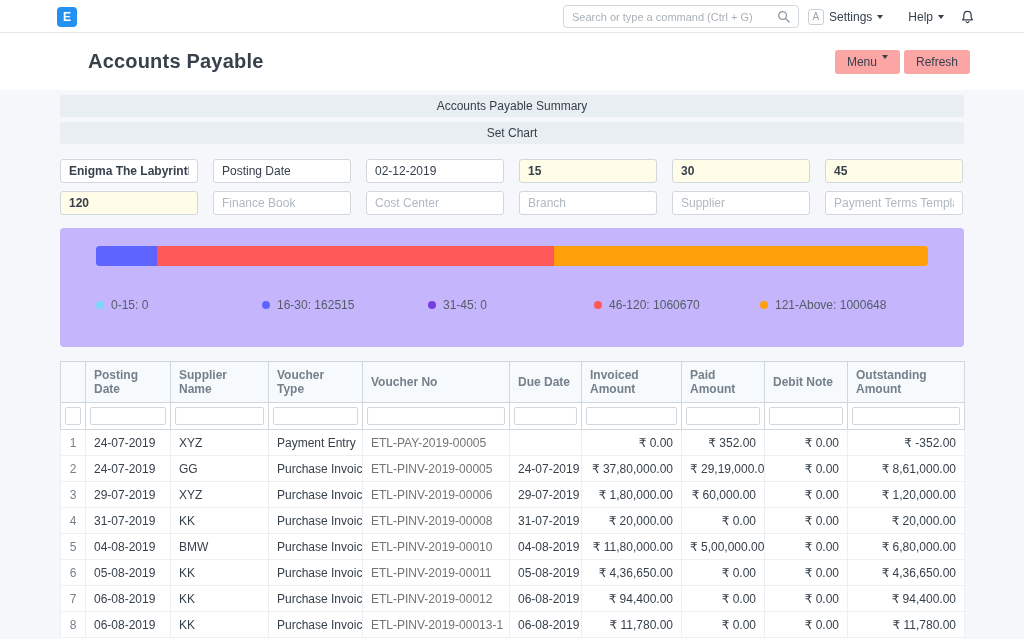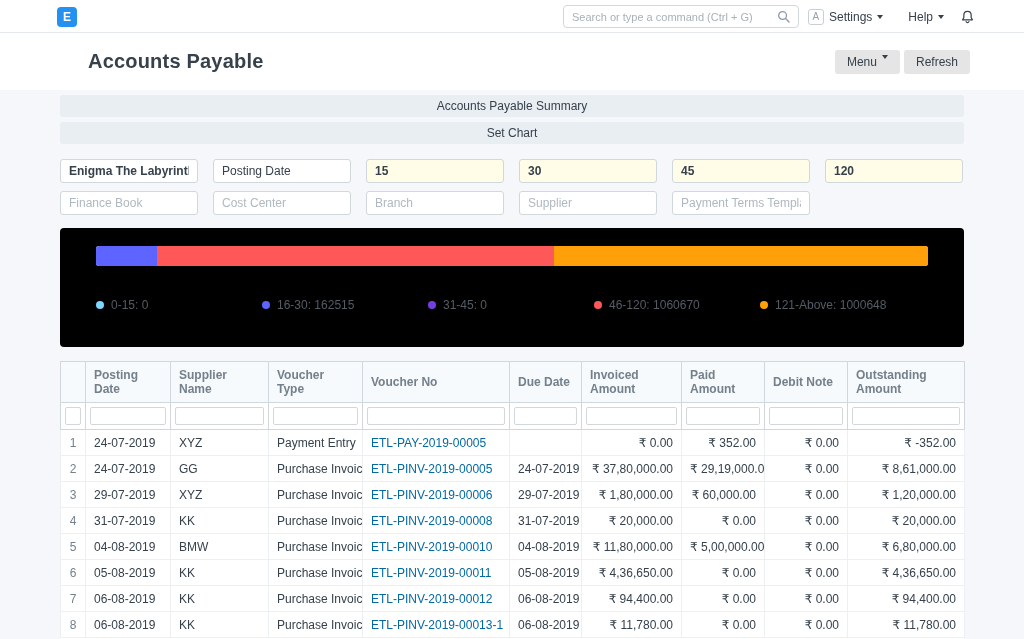--- a/index.html
+++ b/index.html
@@ -23,61 +23,61 @@
   .nav-link.help { margin-left:25px; }
   .bell { margin-left:17px; display:inline-flex; cursor:pointer; }
   .caret { display:inline-block; width:0; height:0; border-left:3.5px solid transparent;
     border-right:3.5px solid transparent; border-top:4px solid currentColor; margin-left:5px; }
 
   
   .page-head { height:57px; background:#fff; display:flex; align-items:center; justify-content:space-between;
     padding:0 54px 0 60px;margin-left:28px; }
   .page-title { font-size:20px; font-weight:700; color:#36414c; letter-spacing:.2px; }
   .head-actions { display:flex; gap:4px; }
-  .btn { border:none; background:#e5e5e5; color:#36414c; font-size:12px; font-family:inherit;
+  .btn { border:none; background:#fca5a5; color:#36414c; font-size:12px; font-family:inherit;
     padding:5px 12px; border-radius:3px; cursor:pointer; display:inline-flex; align-items:flex-start; }
 
   
   .report-area { background:#f5f7fa; height:549px; overflow:hidden; }
   .report-wrapper { width:904px; margin:0 auto; }
   .report-actions { display:flex; justify-content:flex-end; gap:5px; padding-top:5px;flex-direction:column; }
   .btn-ghost { border:none; background:#e9eef2; color:#36414c; font-size:12px; font-family:inherit;
     padding:4px 10px; border-radius:3px; cursor:pointer; }
 
   
   .filters { margin-top:15px; display:grid; grid-template-columns:repeat(6,138px);
     column-gap:15px; row-gap:8px; }
   .filter-input { height:24px; width:100%; border:1px solid #d1d8dd; border-radius:3px; padding:0 8px;
     font-size:12px; color:#36414c; background:#fff; outline:none; font-family:inherit; }
   .filter-input::placeholder { color:#b0b8c0; }
   .filter-input.modified { background:#fffce7; font-weight:700; }
   .filter-input.bold { font-weight:700; }
 
   
-  .chart-card { margin-top:13px; background:#000000; border-radius:4px; height:119px; padding:18px 36px 0; }
+  .chart-card { margin-top:13px; background:#c4b5fd; border-radius:4px; height:119px; padding:18px 36px 0; }
   .percentage-bar { height:20px; border-radius:3px; overflow:hidden; display:flex; background:#f0f4f7; }
   .bar-seg { height:100%; }
   .chart-legend { display:flex; margin-top:32px; }
   .legend-item { width:166px; display:flex; align-items:center; gap:7px; font-size:12px; color:#545c66; }
   .legend-dot { width:8px; height:8px; border-radius:50%; flex:0 0 auto; }
 
   
   .table-card { margin-top:14px; background:#fff; padding-bottom:30px; }
   table { border-collapse:collapse; table-layout:fixed; width:904px; font-size:12px; }
   thead th { background:#f7fafc; border:1px solid #d1d8dd; color:#74808b; font-weight:700;
     text-align:left; padding:6px 8px; height:27px; cursor:pointer; }
   .filter-cell { border:1px solid #d1d8dd; padding:4px; height:27px; background:#fff; }
   .filter-cell input { width:100%; height:18px; border:1px solid #d1d8dd; border-radius:2px;
     outline:none; padding:0 4px; font-size:11px; font-family:inherit; }
   tbody td { border:1px solid #ecf0f3; padding:5px 8px; height:26px; color:#36414c;
     white-space:nowrap; overflow:hidden; }
   tbody tr:first-child td { border-top:1px solid #d1d8dd; }
   td.cell-right { text-align:right; }
   td.cell-center { text-align:center; color:#74808b; }
-  .voucher-link { color:#0369a1; text-decoration:none; cursor:pointer; }
+  .voucher-link { color:#737373; text-decoration:none; cursor:pointer; }
 </style>
 </head>
 <body>
 
 <nav class="navbar">
   <a class="logo">
     <span class="logo-box">E</span>
   </a>
   <div class="search-wrap">
     <input class="search-input" type="text" placeholder="Search or type a command (Ctrl + G)" style="">
@@ -120,20 +120,21 @@
   <div class="report-wrapper">
 
     <div class="report-actions">
       <button class="btn-ghost">Accounts Payable Summary</button>
       <button class="btn-ghost">Set Chart</button>
     </div>
 
     <div class="filters">
         <input type="text" class="filter-input filled bold" value="Enigma The Labyrinth" style="">
         <input type="text" class="filter-input filled" value="Posting Date" style="">
+        <input type="text" class="filter-input filled" value="02-12-2019" style="">
         <input type="text" class="filter-input modified" value="15" style="">
         <input type="text" class="filter-input modified" value="30" style="">
         <input type="text" class="filter-input modified" value="45" style="">
         <input type="text" class="filter-input modified" value="120" style="">
         <input type="text" class="filter-input empty" placeholder="Finance Book" style="">
         <input type="text" class="filter-input empty" placeholder="Cost Center" style="">
         <input type="text" class="filter-input empty" placeholder="Branch" style="">
         <input type="text" class="filter-input empty" placeholder="Supplier" style="">
         <input type="text" class="filter-input empty" placeholder="Payment Terms Template" style="">
       </div>

